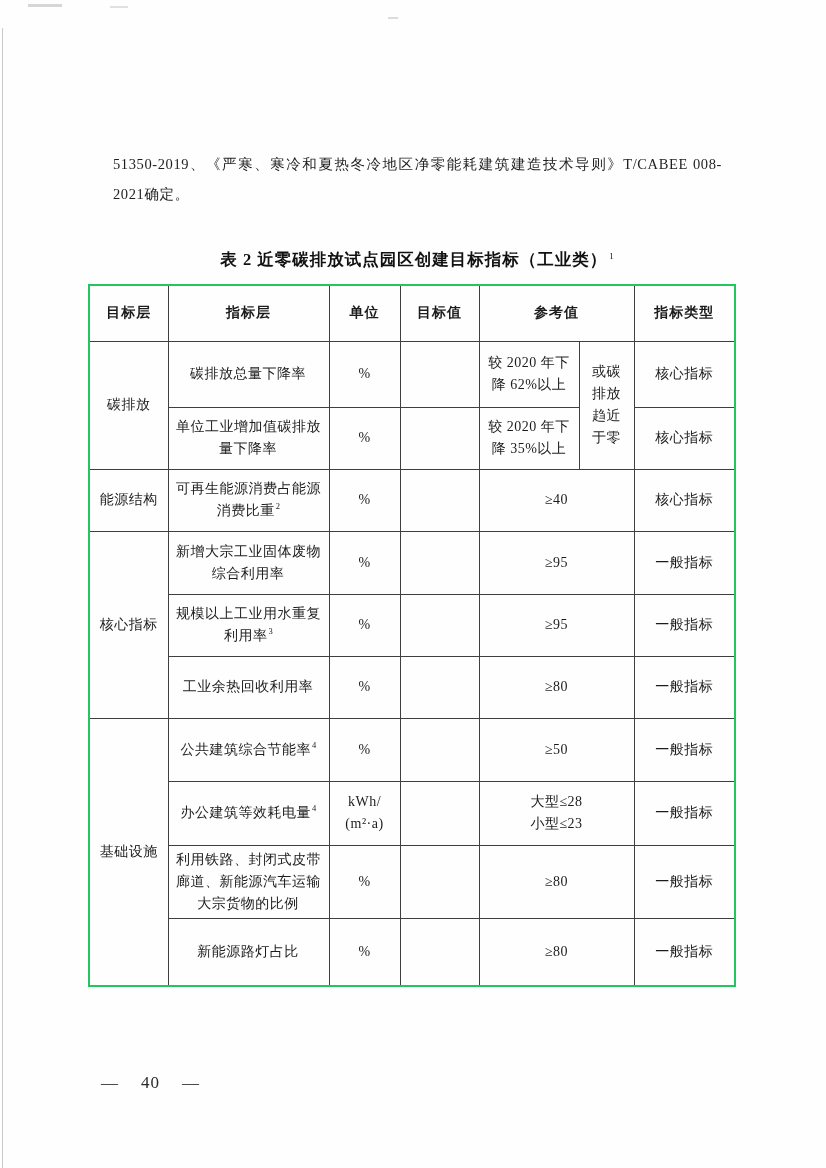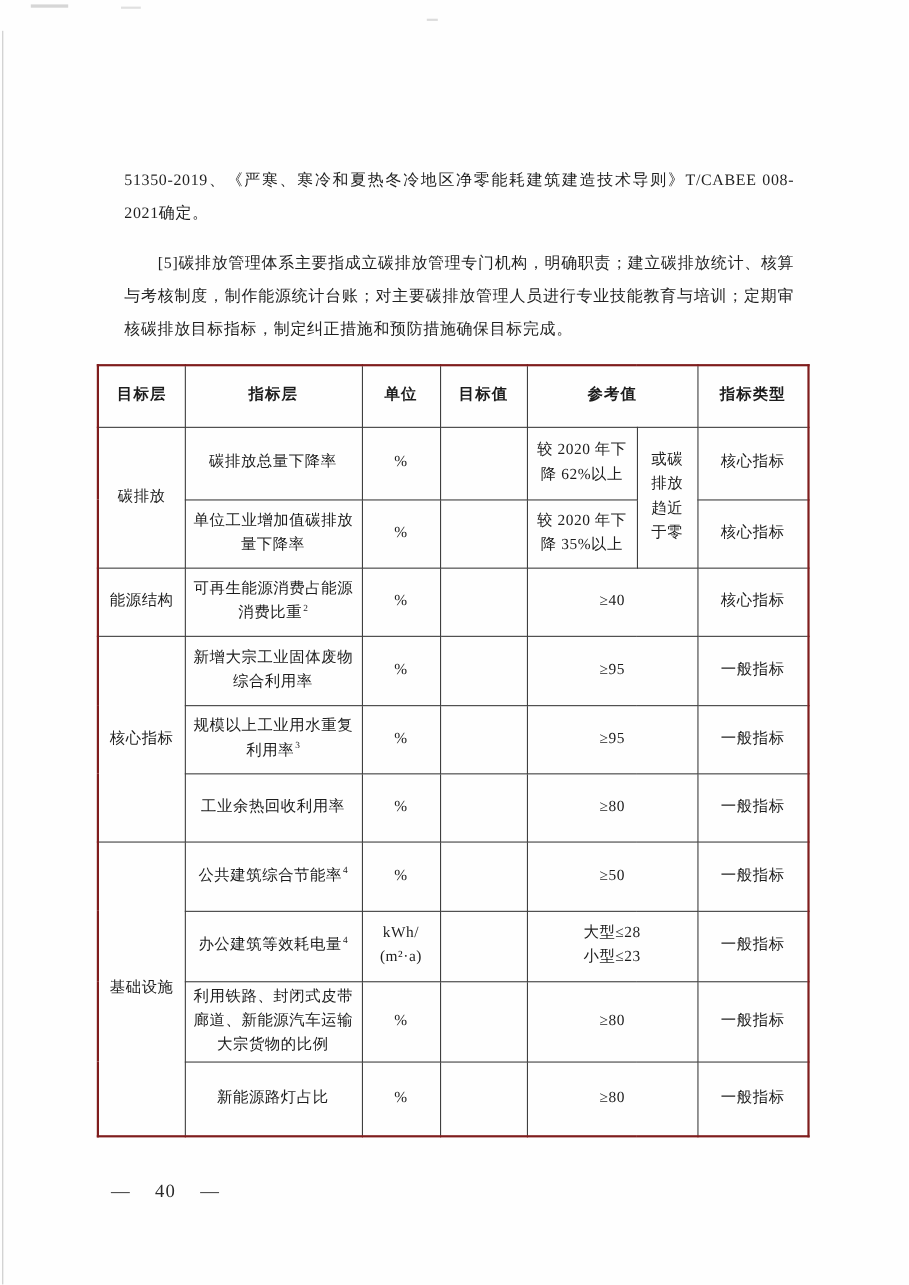--- a/index.html
+++ b/index.html
@@ -67,21 +67,21 @@
   .table-title sup {
     font-size: 9px;
     font-weight: normal;
     margin-left: 2px;
   }
   table.target-table {
     border-collapse: collapse;
     table-layout: fixed;
     width: 646px;
     margin-left: -9px; 
-    border: 2px solid #7f1d1d;
+    border: 2px solid #22c55e;
   }
   table.target-table td, table.target-table th {
     border: 1px solid #3f3f3f;
     text-align: center;
     vertical-align: middle;
     font-size: 14px;
     line-height: 22px;
     padding: 3px 5px;
     font-weight: normal;
     color: #1c1c1c;
@@ -115,22 +115,24 @@
 <body>
 
 <div class="page">
   <div class="scan-line-left"></div>
   <div class="scan-smudge-1"></div>
   <div class="scan-smudge-2"></div>
   <div class="scan-smudge-3"></div>
 
   <div class="content">
     <p class="body-par">51350-2019、《严寒、寒冷和夏热冬冷地区净零能耗建筑建造技术导则》T/CABEE 008-2021确定。</p>
-    <p class="body-par indent">[5]碳排放管理体系主要指成立碳排放管理专门机构，明确职责；建立碳排放统计、核算与考核制度，制作能源统计台账；对主要碳排放管理人员进行专业技能教育与培训；定期审核碳排放目标指标，制定纠正措施和预防措施确保目标完成。</p>
-
+
+    <div class="table-title">
+      <span>表 2 近零碳排放试点园区创建目标指标（工业类）</span><sup>1</sup>
+    </div>
 
     <table class="target-table">
       <colgroup>
         <col style="width:79px">
         <col style="width:161px">
         <col style="width:71px">
         <col style="width:79px">
         <col style="width:100px">
         <col style="width:55px">
         <col style="width:101px">

